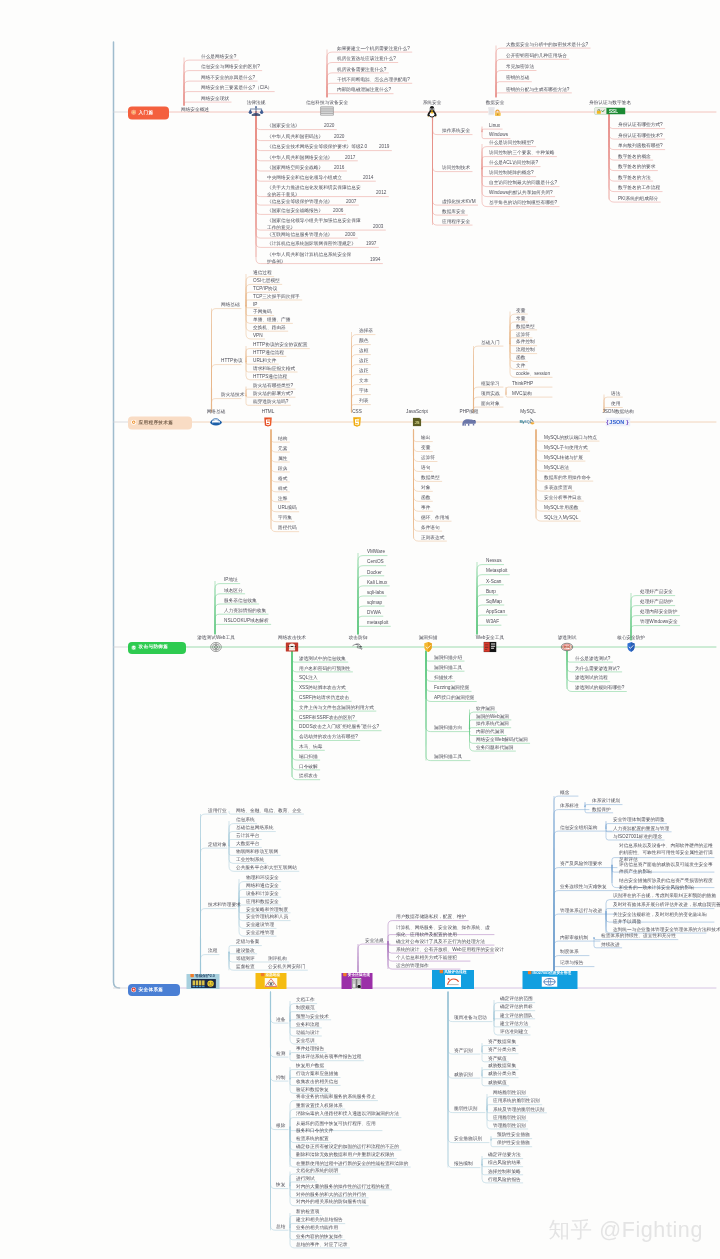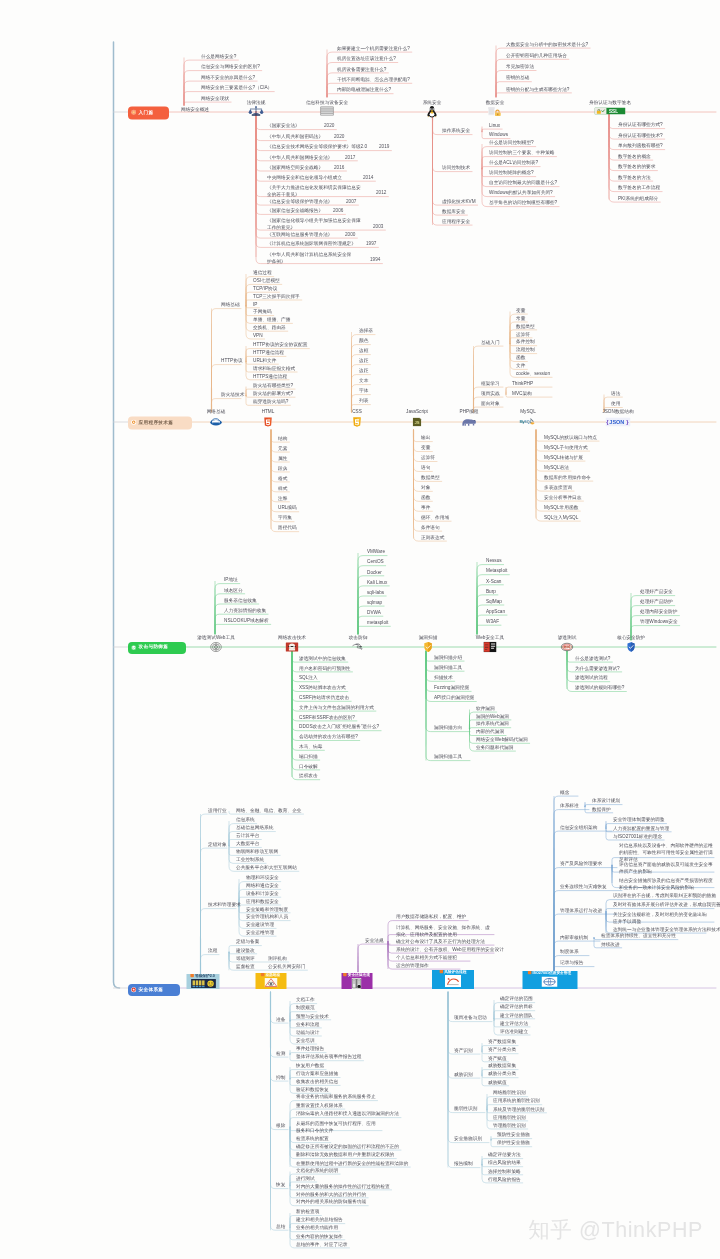--- a/index.html
+++ b/index.html
@@ -975,14 +975,14 @@
       <div class="leaf" style="left: 493px; top: 1106.5px;">系统及管理的脆弱性识别</div>
       <div class="leaf" style="left: 493px; top: 1114.6px;">应用脆弱性识别</div>
       <div class="leaf" style="left: 493px; top: 1122.7px;">管理脆弱性识别</div>
       <div class="leaf" style="left: 497px; top: 1132.3px;">预防性安全措施</div>
       <div class="leaf" style="left: 497px; top: 1140.4px;">保护性安全措施</div>
       <div class="leaf" style="left: 488px; top: 1152.3px;">确定评估要方法</div>
       <div class="leaf" style="left: 488px; top: 1160.4px;">综合风险的结果</div>
       <div class="leaf" style="left: 488px; top: 1168.5px;">选择控制和策略</div>
       <div class="leaf" style="left: 488px; top: 1176.6px;">行程风险的报告</div>
     </div>
-  <div class="wm">知乎 @ThinkPHP</div>
+  <div class="wm">知乎 @Fighting</div>
 </div>
 
 </body></html>

